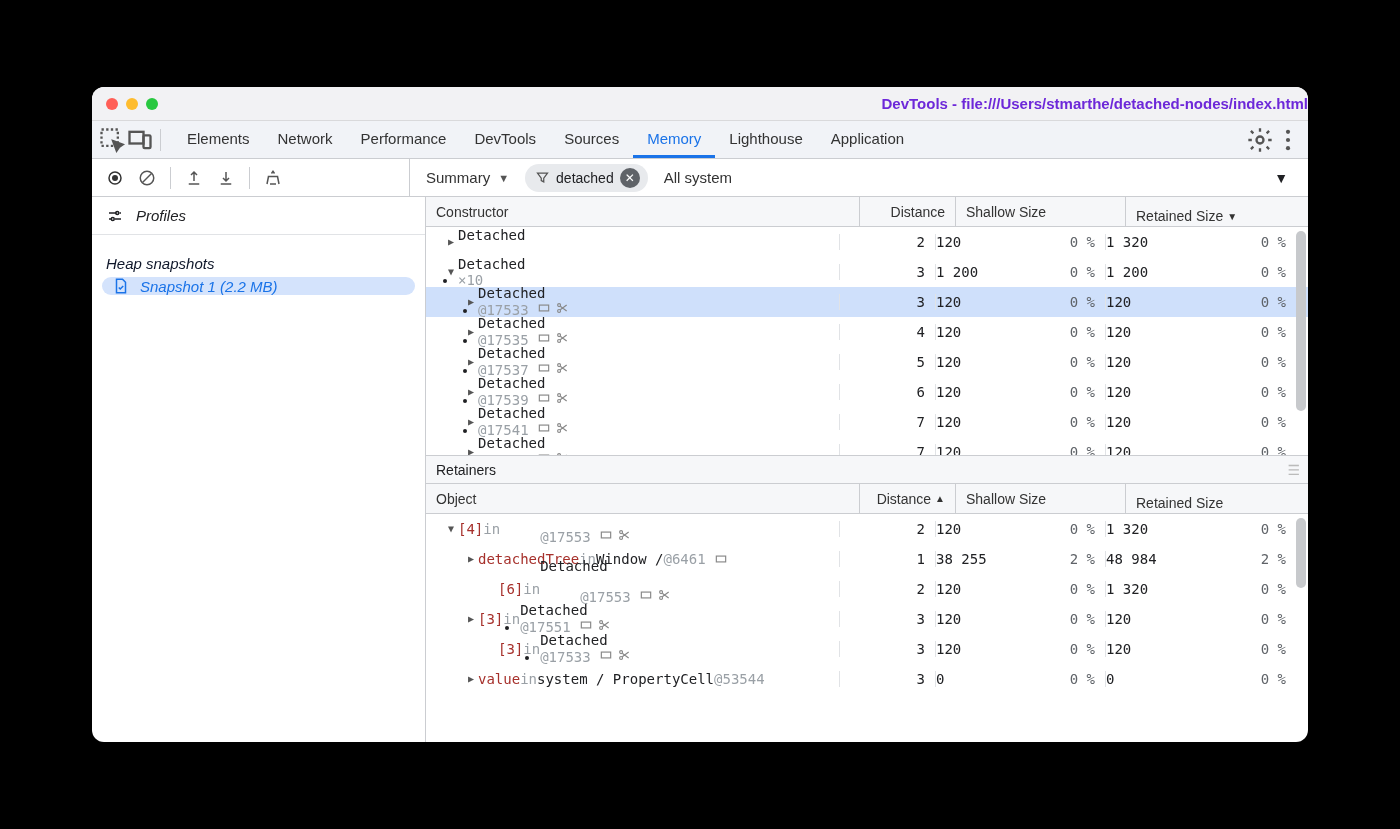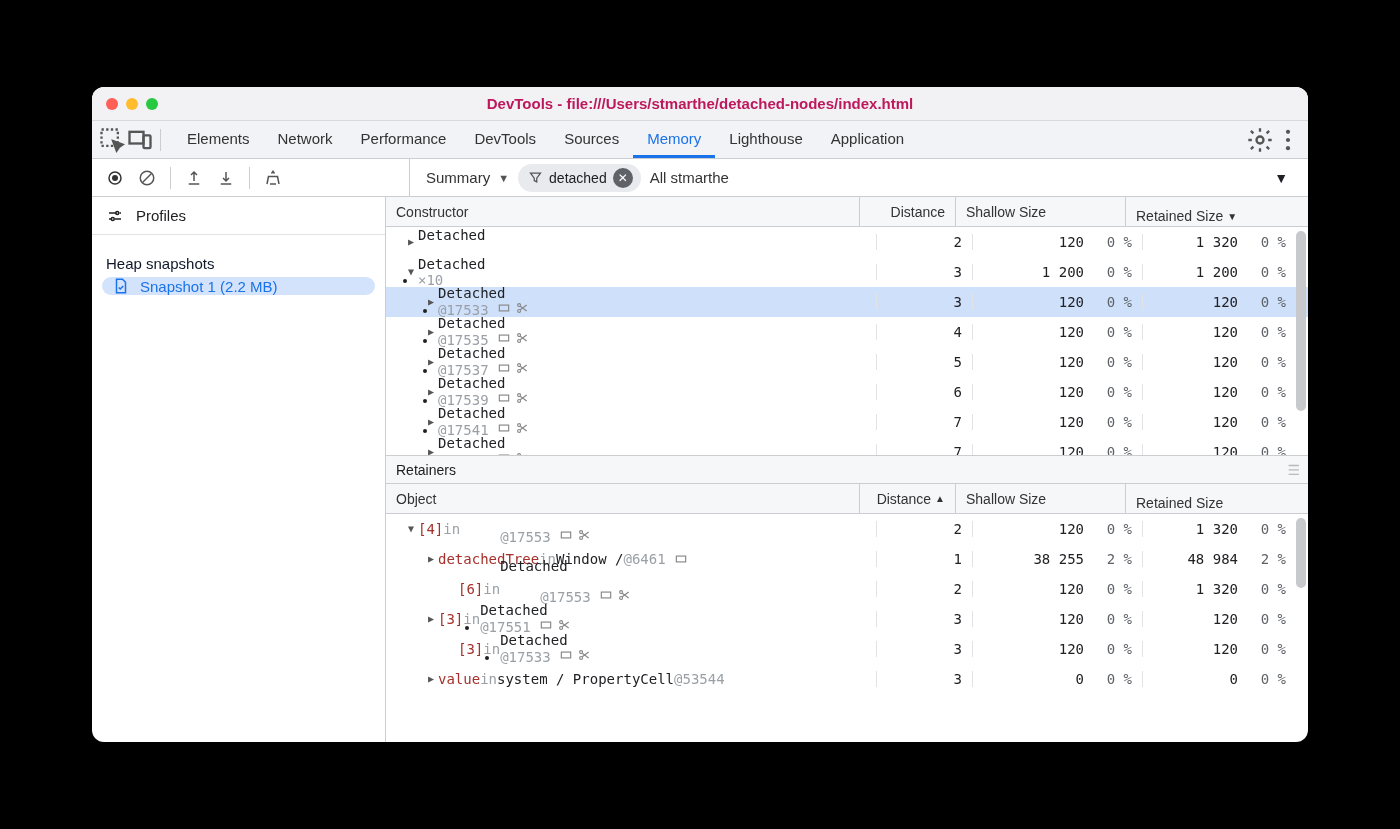--- a/index.html
+++ b/index.html
@@ -47,21 +47,21 @@
     border-bottom:1px solid #d9d9db;
     display:flex;
     align-items:center;
     position:relative;
   }
   .traffic{display:flex;gap:8px;padding-left:14px;}
   .dot{width:12px;height:12px;border-radius:50%;}
   .dot.red{background:#ff5f57;}
   .dot.yel{background:#febc2e;}
   .dot.grn{background:#28c840;}
-  .title{position:absolute;left:0;right:0;text-align:center;font-weight:600;font-size:15px;color:#be185d;}
+  .title{position:absolute;left:0;right:0;text-align:right;font-weight:600;font-size:15px;color:#6d28d9;}
 
   
   .tabstrip{
     height:38px;
     background:var(--bg-tab);
     border-bottom:1px solid var(--border);
     display:flex;
     align-items:center;
     padding:0 6px;
   }
@@ -85,40 +85,40 @@
     display:flex;
   }
   .tb-left{
     width:318px;display:flex;align-items:center;border-right:1px solid var(--border);
     padding:0 8px;gap:2px;
   }
   .tb-btn{width:30px;height:30px;display:flex;align-items:center;justify-content:center;color:#555;cursor:pointer;}
   .tb-btn.rec{color:#333;}
   .tb-btn svg{width:18px;height:18px;}
   .tb-vsep{width:1px;height:22px;background:var(--border);margin:0 6px;}
-  .tb-right{flex:1;display:flex;align-items:center;padding:0 10px;gap:3px;}
+  .tb-right{flex:1;display:flex;align-items:center;padding:0 10px;gap:10px;}
   .drop{
     display:flex;align-items:center;gap:8px;font-size:15px;cursor:pointer;color:#333;
     padding:0 6px;
   }
   .drop .chev{font-size:11px;color:#555;}
   .filter-pill{
     display:flex;align-items:center;gap:6px;
     background:#e8eaed;border-radius:16px;padding:4px 8px 4px 10px;
     font-size:14px;
   }
   .filter-pill svg{width:15px;height:15px;color:#555;}
   .clear-x{
     width:20px;height:20px;border-radius:50%;background:#5f6368;color:#fff;
     display:flex;align-items:center;justify-content:center;font-size:12px;cursor:pointer;
   }
 
   
   .body{flex:1;display:flex;min-height:0;}
-  .sidebar{width:294px;border-right:1px solid var(--border);display:flex;flex-direction:column;}
+  .sidebar{width:334px;border-right:1px solid var(--border);display:flex;flex-direction:column;font-style:italic;}
   .side-row{
     height:38px;display:flex;align-items:center;gap:12px;padding:0 14px;
     border-bottom:1px solid var(--border-light);font-size:15px;
   }
   .side-row.head{font-weight:400;}
   .side-row.sec{border-bottom:none;color:#0f172a;padding-top:18px;}
   .snapshot{
     margin:4px 10px;padding:0 10px;border-radius:18px;background:var(--blue-light);
     display:flex;align-items:center;gap:10px;color:var(--blue);font-size:15px;cursor:pointer;
   }
@@ -147,22 +147,22 @@
   .sorticon{font-size:10px;margin-left:4px;}
   .gbody{flex:1;overflow:hidden;}
   .grow{
     display:flex;height:30px;align-items:center;font-family:var(--mono);font-size:14px;
     border-bottom:1px solid transparent;
   }
   .grow.sel{background:var(--blue-sel);}
   .gc-con{flex:1;display:flex;align-items:center;padding-left:8px;white-space:nowrap;overflow:hidden;}
   .gc-dist{width:96px;text-align:right;padding-right:10px;border-left:1px solid var(--border-light);}
   .gc-sz{width:170px;display:flex;border-left:1px solid var(--border-light);}
-  .gc-rt{width:154px;display:flex;border-left:1px solid var(--border-light);}
-  .sz-n{flex:1;text-align:right;padding-right:6px;}
+  .gc-rt{width:191px;display:flex;border-left:1px solid var(--border-light);}
+  .sz-n{flex:1;text-align:left;padding-right:6px;}
   .sz-p{width:52px;text-align:right;padding-right:10px;color:var(--text-muted);}
   .indent{display:inline-block;}
   .tw{width:14px;display:inline-flex;justify-content:center;color:#555;font-size:10px;}
   .muted{color:#9aa0a6;}
   .kw{color:#a6302b;}
   .mini{display:inline-flex;gap:4px;margin-left:8px;color:#888;}
   .mini svg{width:14px;height:14px;}
 
   
   .ret-bar{
@@ -270,21 +270,21 @@
         <span class="chev">▼</span>
       </div>
       <div class="filter-pill">
         <svg viewBox="0 0 24 24" fill="none" stroke="currentColor" stroke-width="2">
             <path d="M4 5h16l-6 8v6l-4-2v-4z"></path>
           </svg>
         <span>detached</span>
         <span class="clear-x">✕</span>
       </div>
       <div class="drop">
-        <span>All stmarthe</span>
+        <span>All system</span>
       </div>
       <div style="flex:1"></div>
       <span class="chev" style="margin-right:10px">▼</span>
     </div>
   </div>
 
   <div class="body">
     <div class="sidebar">
       <div class="side-row head">
         <svg width="18" height="18" viewBox="0 0 24 24" fill="none" stroke="currentColor" stroke-width="2">

